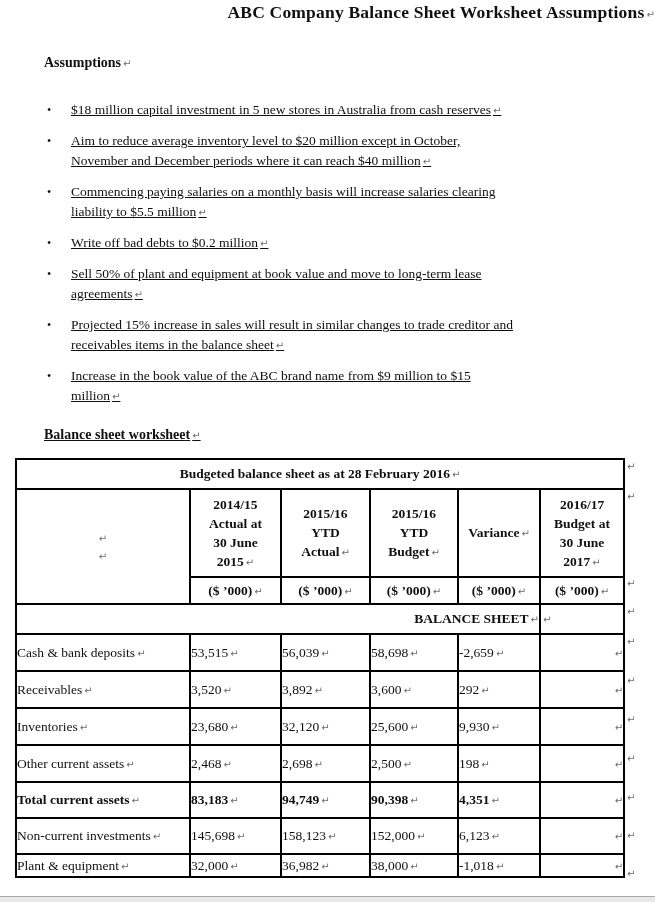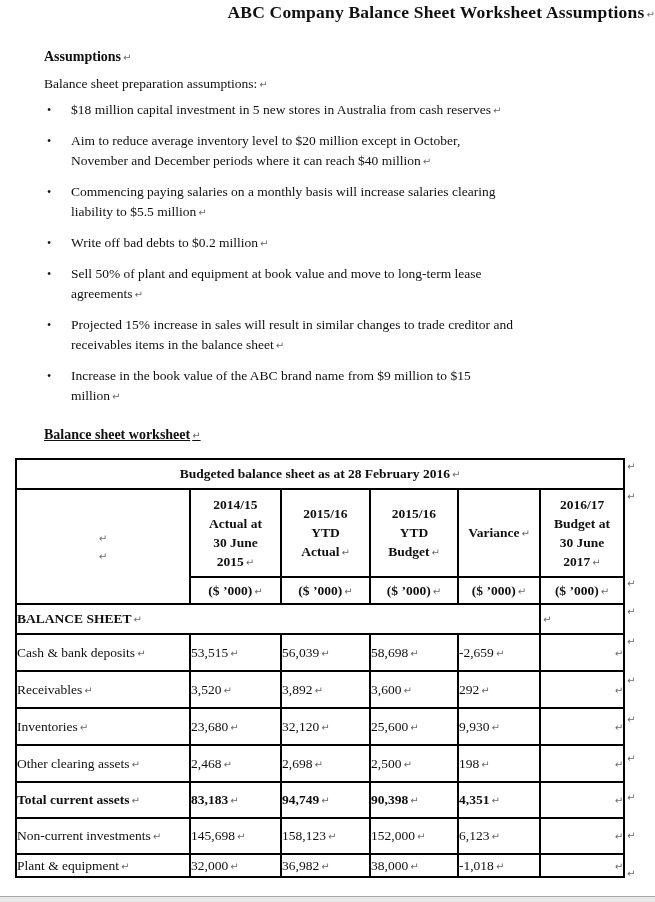--- a/index.html
+++ b/index.html
@@ -5,47 +5,47 @@
   html,body{margin:0;padding:0;background:#ffffff;}
   .page{
     position:relative;width:655px;height:902px;background:#ffffff;overflow:hidden;
     font-family:"Liberation Serif","DejaVu Serif",serif;color:#101010;
   }
   .title{
     position:absolute;top:0;left:0;right:0;text-align:right;
     font-size:17.5px;font-weight:bold;line-height:24px;letter-spacing:.2px;
   }
   .h2{position:absolute;left:44px;font-size:14px;font-weight:bold;line-height:17px;}
-  .h2.assump{top:48px;}
+  .h2.assump{top:54px;}
   .h2.worksheet{top:426px;text-decoration:underline;}
   .intro{position:absolute;left:44px;top:75px;font-size:13.5px;line-height:18px;}
   .bullets{position:absolute;left:44px;top:100px;width:576px;}
   .bullet{display:flex;margin:0 0 10px 0;}
   .bdot{flex:0 0 24px;padding-left:3px;font-size:12px;line-height:20px;}
-  .btxt{flex:1;font-size:13.5px;line-height:20px;white-space:pre-line;}
+  .btxt{flex:1;font-size:13.5px;line-height:20px;white-space:pre-line;text-decoration:underline;}
   .mk{
     font-family:"DejaVu Sans",sans-serif;font-size:10px;color:#6b6b6b;
     margin-left:2px;font-weight:normal;white-space:nowrap;
   }
   
   table.bs{
     position:absolute;left:15px;top:458px;width:608px;
     border-collapse:collapse;table-layout:fixed;
   }
   table.bs td{
     border:2px solid #000;font-size:13.5px;vertical-align:middle;
     padding:0;overflow:hidden;
   }
   td.cap{height:28px;text-align:center;font-weight:bold;}
   td.corner{vertical-align:top;text-align:center;padding-top:5px;line-height:17px;}
   td.corner .mk{margin:0;}
   td.hd{height:86px;text-align:center;font-weight:bold;line-height:19px;}
   td.hd .ht{white-space:pre-line;}
   td.unit{height:25px;text-align:center;font-weight:bold;}
-  td.bsec{height:28px;text-align:left;font-weight:bold;padding-left:6px;margin-left:28px;}
+  td.bsec{height:28px;text-align:right;font-weight:bold;padding-left:6px;margin-left:28px;}
   td.bsr{vertical-align:top;text-align:left;padding:3px 0 0 18px;}
   td.lab{text-align:left;padding-left:6px;}
   td.num{padding-right:1px;}
   td.emp{vertical-align:top;text-align:right;padding:3px 2px 0 0;}
   tr.r39 td{height:35px;}
   tr.r38 td{height:34px;}
   tr.r25 td{height:21px;}
   tr.boldrow td{font-weight:bold;}
   tr.boldrow td .mk{font-weight:normal;}
   
@@ -59,21 +59,20 @@
 </style>
 </head>
 <body>
 
 <div class="page">
 
   <div class="title"><span>ABC Company Balance Sheet Worksheet Assumptions</span><span class="mk">↵</span></div>
 
   <div class="h2 assump"><span>Assumptions</span><span class="mk">↵</span></div>
 
-  <div class="intro"><span>Balance sheet preparation assumptions:</span><span class="mk">↵</span></div>
 
   <div class="bullets">
     <div class="bullet">
       <span class="bdot">•</span>
       <span class="btxt"><span>$18 million capital investment in 5 new stores in Australia from cash reserves</span><span class="mk">↵</span></span>
     </div>
     <div class="bullet">
       <span class="bdot">•</span>
       <span class="btxt"><span>Aim to reduce average inventory level to $20 million except in October,
 November and December periods where it can reach $40 million</span><span class="mk">↵</span></span>
@@ -170,21 +169,21 @@
     </tr>
     <tr class="r39">
       <td class="lab"><span>Inventories</span><span class="mk">↵</span></td>
       <td class="num"><span>23,680</span><span class="mk">↵</span></td>
       <td class="num"><span>32,120</span><span class="mk">↵</span></td>
       <td class="num"><span>25,600</span><span class="mk">↵</span></td>
       <td class="num"><span>9,930</span><span class="mk">↵</span></td>
       <td class="emp"><span class="mk">↵</span></td>
     </tr>
     <tr class="r39">
-      <td class="lab"><span>Other clearing assets</span><span class="mk">↵</span></td>
+      <td class="lab"><span>Other current assets</span><span class="mk">↵</span></td>
       <td class="num"><span>2,468</span><span class="mk">↵</span></td>
       <td class="num"><span>2,698</span><span class="mk">↵</span></td>
       <td class="num"><span>2,500</span><span class="mk">↵</span></td>
       <td class="num"><span>198</span><span class="mk">↵</span></td>
       <td class="emp"><span class="mk">↵</span></td>
     </tr>
     <tr class="r38 boldrow">
       <td class="lab"><span>Total current assets</span><span class="mk">↵</span></td>
       <td class="num"><span>83,183</span><span class="mk">↵</span></td>
       <td class="num"><span>94,749</span><span class="mk">↵</span></td>

